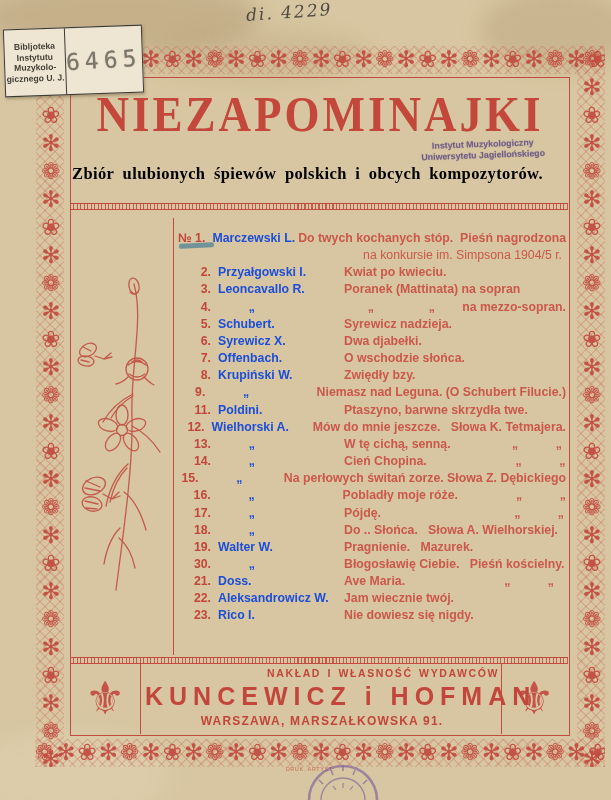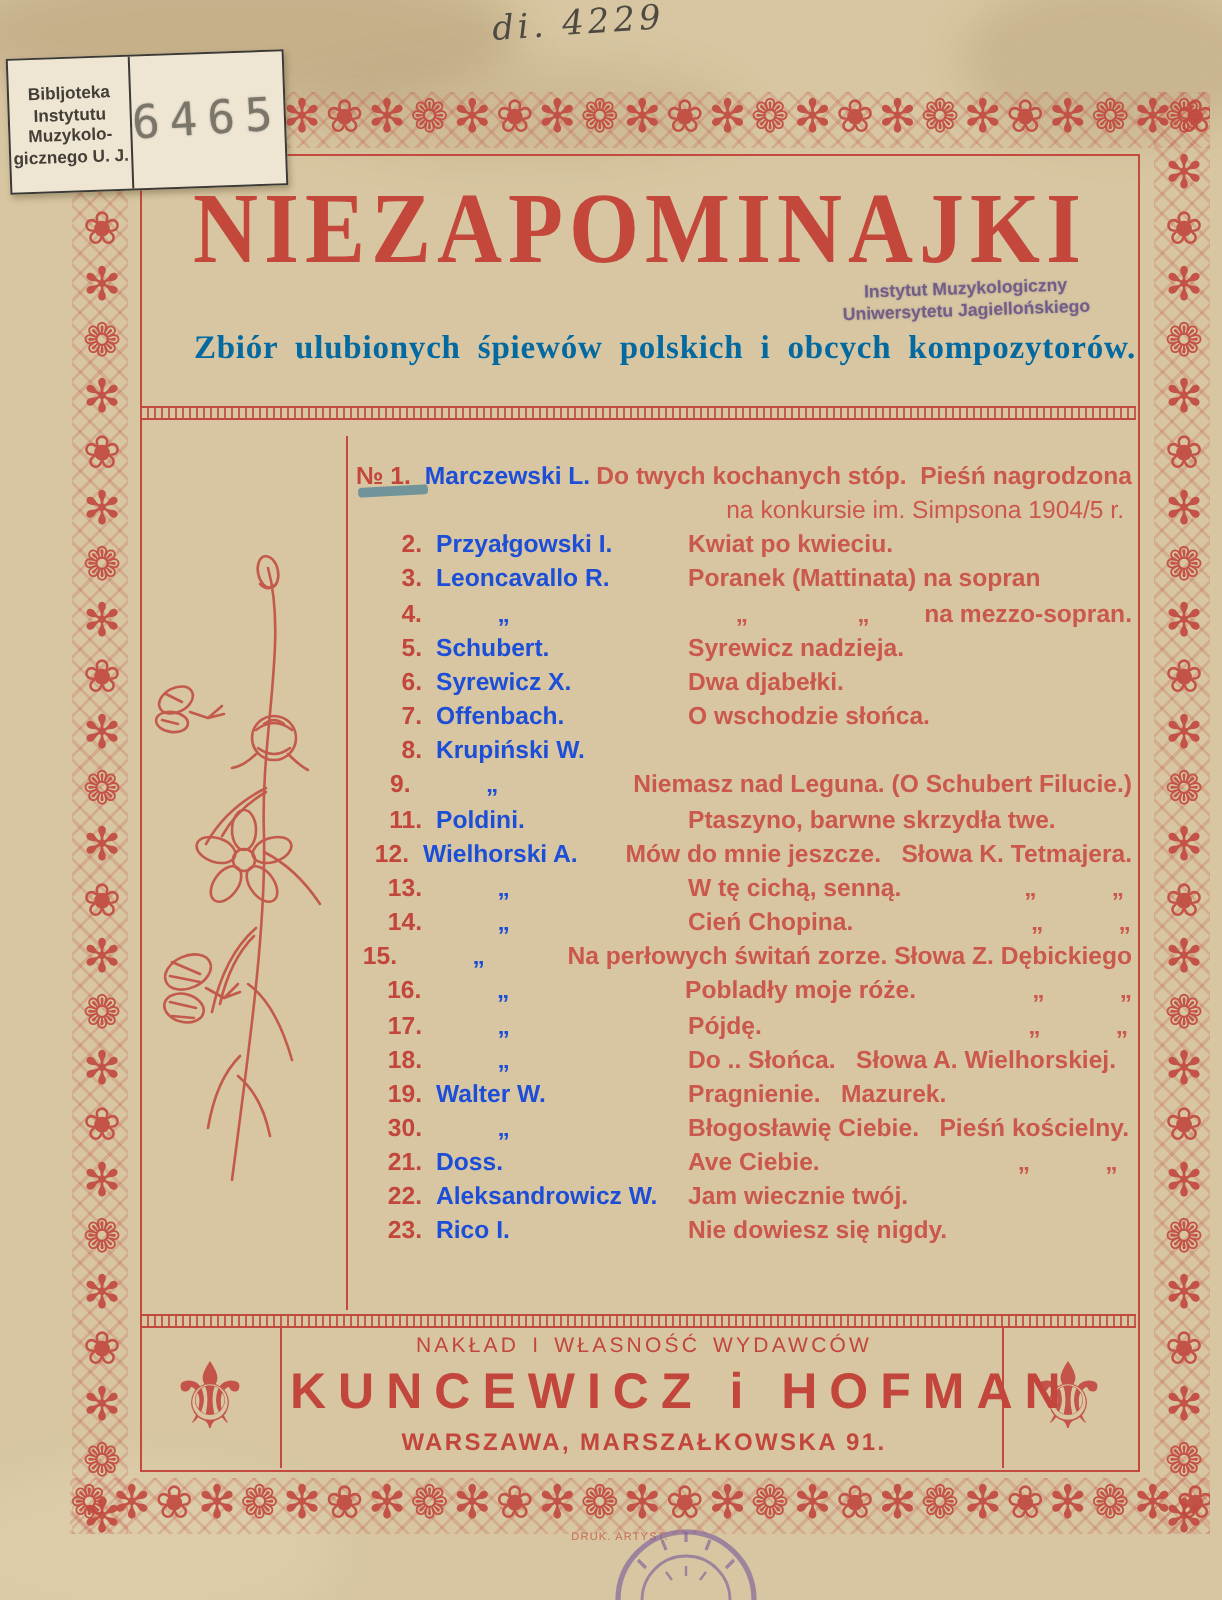--- a/index.html
+++ b/index.html
@@ -37,23 +37,23 @@
   .acc-num{font-family:"DejaVu Sans Mono",monospace;font-size:23px;letter-spacing:5px;
            color:#7b766a;transform:rotate(-1.5deg);text-shadow:0 0 1px rgba(123,118,106,.7);}
 
   .handwriting{position:absolute;left:246px;top:2px;font-family:"DejaVu Serif",serif;
                font-style:italic;font-size:17px;color:#4e4a42;letter-spacing:2px;
                transform:rotate(-4deg);}
 
   .title{position:absolute;left:72px;top:88px;width:496px;text-align:center;
          font-family:"Liberation Serif",serif;font-weight:bold;font-size:45px;
          color:#c4473c;letter-spacing:3px;transform:scale(1.0,1.12);white-space:nowrap;}
-  .subtitle{position:absolute;left:72px;top:164px;width:496px;text-align:right;
+  .subtitle{position:absolute;left:72px;top:164px;width:496px;text-align:left;
             font-family:"Liberation Serif",serif;font-weight:bold;font-size:16.5px;
-            color:#0369a1;letter-spacing:.4px;word-spacing:4px;white-space:nowrap;}
+            color:#000000;letter-spacing:.4px;word-spacing:4px;white-space:nowrap;}
 
   .violet-stamp{position:absolute;left:408px;top:139px;width:150px;text-align:center;
                 color:rgba(104,84,134,.85);font-size:8.8px;font-weight:bold;line-height:11px;
                 transform:rotate(-2deg);text-shadow:0 0 1px rgba(104,84,134,.5);}
 
   
   .list-divider{position:absolute;left:173px;top:218px;height:437px;border-left:1.6px solid #c24a3f;}
   .list{position:absolute;left:178px;top:230px;width:388px;}
   .row{display:flex;line-height:17.15px;font-size:12.3px;}
   .no{width:33px;text-align:right;font-weight:bold;color:#c2463b;margin-right:7px;white-space:pre;}
@@ -62,21 +62,21 @@
   .note-row{justify-content:flex-end;}
   .note{color:#cb584c;white-space:pre;padding-right:4px;}
   .blue-mark{position:absolute;left:179px;top:243px;width:35px;height:4.5px;
              background:rgba(45,115,150,.6);transform:rotate(-3deg);border-radius:2px;}
 
   
   .pub-div{position:absolute;top:663px;height:71px;border-left:1.6px solid #c24a3f;}
   .fleur{position:absolute;top:664px;width:68px;height:68px;display:flex;align-items:center;
          justify-content:center;font-family:"DejaVu Sans",sans-serif;font-size:46px;color:#c4544a;}
   .pub{position:absolute;left:145px;top:667px;width:354px;text-align:center;color:#c2463b;}
-  .pub-line1{font-size:10.5px;font-weight:normal;letter-spacing:1.6px;word-spacing:2px;}
+  .pub-line1{font-size:10.5px;font-weight:bold;letter-spacing:1.6px;word-spacing:2px;text-align:right;}
   .pub-name{font-size:25px;font-weight:bold;letter-spacing:6px;margin-top:3px;white-space:nowrap;}
   .pub-addr{font-size:12px;font-weight:bold;letter-spacing:1.2px;margin-top:3px;}
 
   .imprint{position:absolute;left:250px;top:766px;width:120px;text-align:center;
            font-size:5.5px;color:rgba(198,90,70,.85);letter-spacing:.6px;}
 
   svg{display:block;}
 </style>
 </head>
 <body>
@@ -194,20 +194,21 @@
 
     <div class="row">
       <span class="no">7.</span>
       <span class="comp">Offenbach.</span>
       <span class="ttl">O wschodzie słońca.</span>
     </div>
 
     <div class="row">
       <span class="no">8.</span>
       <span class="comp">Krupiński W.</span>
+      <span class="ttl">Zwiędły bzy.</span>
     </div>
 
     <div class="row">
       <span class="no">9.</span>
       <span class="comp">         „</span>
       <span class="ttl">Niemasz nad Leguna. (O Schubert Filucie.)</span>
     </div>
 
 
     <div class="row">
@@ -266,21 +267,21 @@
 
     <div class="row">
       <span class="no">30.</span>
       <span class="comp">         „</span>
       <span class="ttl">Błogosławię Ciebie.   Pieśń kościelny.</span>
     </div>
 
     <div class="row">
       <span class="no">21.</span>
       <span class="comp">Doss.</span>
-      <span class="ttl">Ave Ciebie.                             „           „</span>
+      <span class="ttl">Ave Maria.                             „           „</span>
     </div>
 
     <div class="row">
       <span class="no">22.</span>
       <span class="comp">Aleksandrowicz W.</span>
       <span class="ttl">Jam wiecznie twój.</span>
     </div>
 
     <div class="row">
       <span class="no">23.</span>

